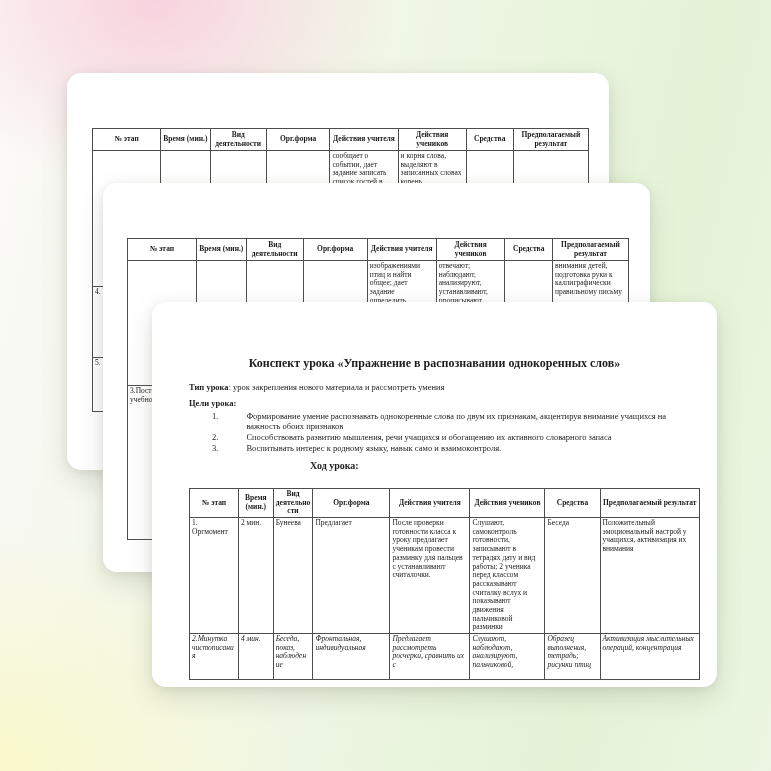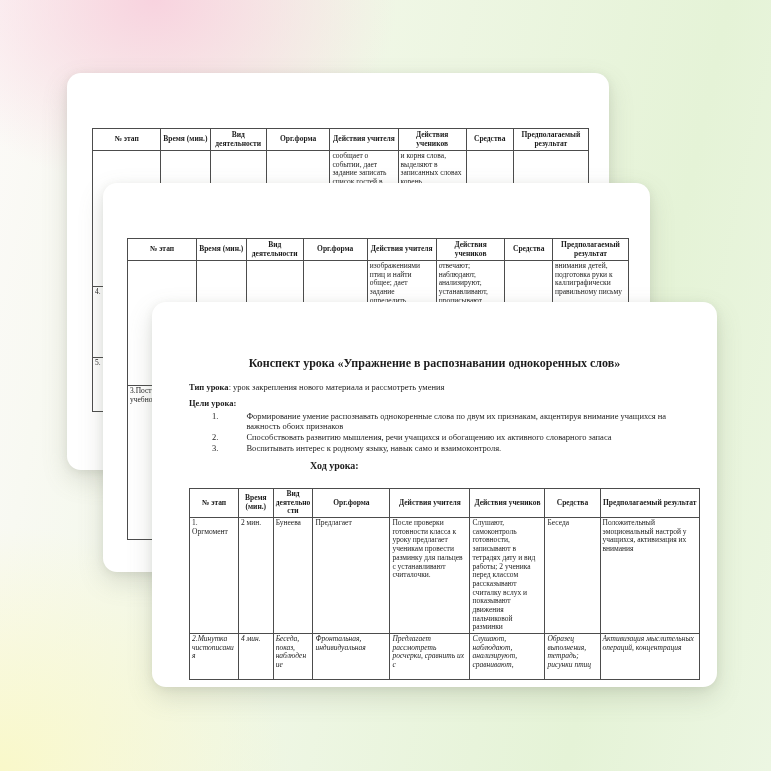--- a/index.html
+++ b/index.html
@@ -212,19 +212,19 @@
       <td>Слушают, самоконтроль готовности, записывают в тетрадях  дату и вид работы; 2 ученика перед классом рассказывают считалку вслух и показывают движения пальчиковой разминки</td>
       <td>Беседа</td>
       <td>Положительный эмоциональный настрой у учащихся, активизация их внимания</td>
     </tr>
     <tr style="height:46px;font-style:italic;">
       <td>2.Минутка чистописания</td>
       <td>4 мин.</td>
       <td>Беседа, показ, наблюдение</td>
       <td>Фронтальная, индивидуальная</td>
       <td>Предлагает рассмотреть росчерки, сравнить их с</td>
-      <td>Слушают, наблюдают, анализируют, сравнивают,</td>
+      <td>Слушают, наблюдают, анализируют, пальчиковой,</td>
       <td>Образец выполнения, тетрадь; рисунки птиц</td>
       <td>Активизация мыслительных операций, концентрация</td>
     </tr>
   </tbody>
     </table>
 </div>
 
 </body></html>

